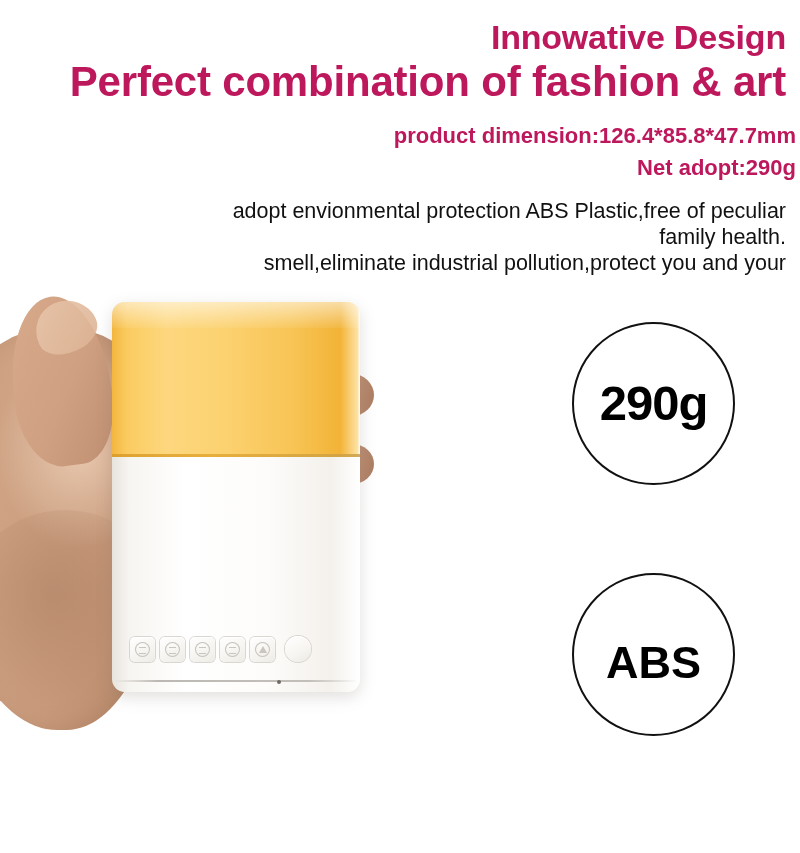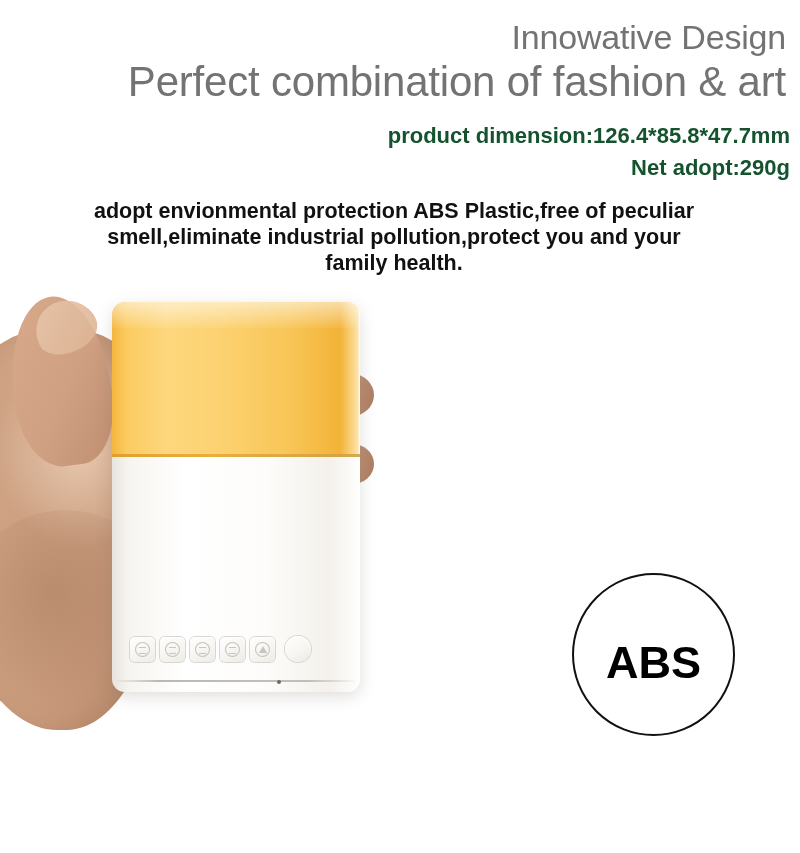--- a/index.html
+++ b/index.html
@@ -21,55 +21,55 @@
 
   
   .headline-block {
     position: absolute;
     top: 18px;
     right: 14px;
     width: 780px;
     text-align: right;
   }
   .headline-1, .headline-2 {
-    color: #737373;
-    font-weight: normal;
+    color: #be185d;
+    font-weight: bold;
     line-height: 1.12;
     letter-spacing: -0.2px;
     white-space: nowrap;
   }
   .headline-1 { font-size: 34px; }
   .headline-2 { font-size: 42px; margin-top: 2px; }
 
   
   .spec-block {
     position: absolute;
     top: 120px;
-    right: 10px;
+    right: 4px;
     width: 780px;
     text-align: right;
-    color: #14532d;
+    color: #be185d;
   }
   .spec-line {
     font-size: 22px;
     font-weight: bold;
     line-height: 1.45;
     white-space: nowrap;
   }
 
   
   .desc-block {
     position: absolute;
     top: 198px;
     right: 14px;
     width: 784px;
-    text-align: center;
+    text-align: right;
     color: #111111;
     font-size: 21.5px;
-    font-weight: bold;
+    font-weight: normal;
     line-height: 1.22;
   }
   .desc-line { white-space: nowrap; }
 
   
   .badge {
     position: absolute;
     border: 2px solid #111111;
     border-radius: 50%;
     background: #ffffff;
@@ -296,24 +296,27 @@
     <div class="headline-2">Perfect combination of fashion &amp; art</div>
   </div>
 
   <div class="spec-block">
     <div class="spec-line">product dimension:126.4*85.8*47.7mm</div>
     <div class="spec-line">Net adopt:290g</div>
   </div>
 
   <div class="desc-block">
     <div class="desc-line">adopt envionmental protection ABS Plastic,free of peculiar</div>
+    <div class="desc-line">family health.</div>
     <div class="desc-line">smell,eliminate industrial pollution,protect you and your</div>
-    <div class="desc-line">family health.</div>
-  </div>
-
+  </div>
+
+  <div class="badge" id="badge-weight">
+    <span class="badge-label">290g</span>
+  </div>
   <div class="badge" id="badge-material">
     <span class="badge-label">ABS</span>
   </div>
 
   <div id="photo-scene">
 
     <div class="palm"></div>
     <div class="palm-shade"></div>
     <div class="thumb">
       <div class="thumb-nail"></div>

